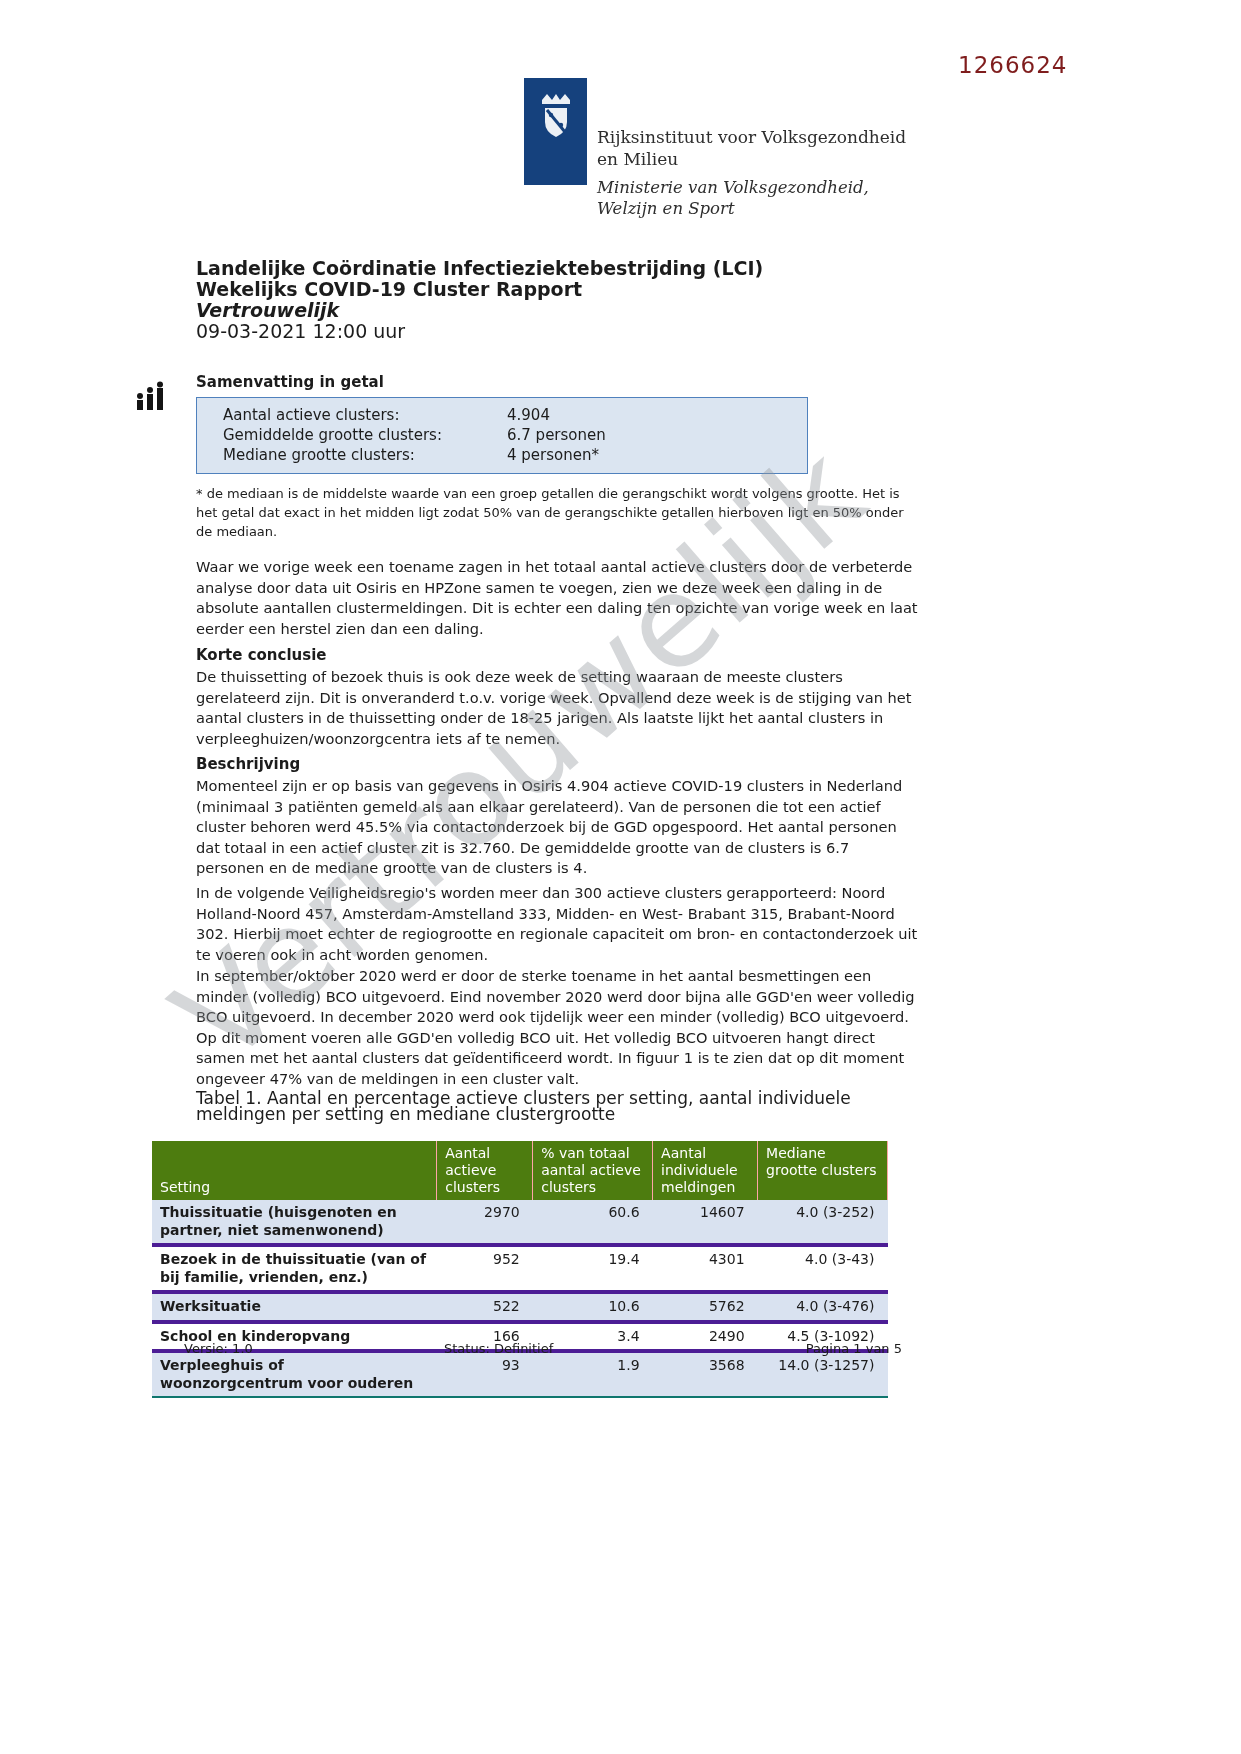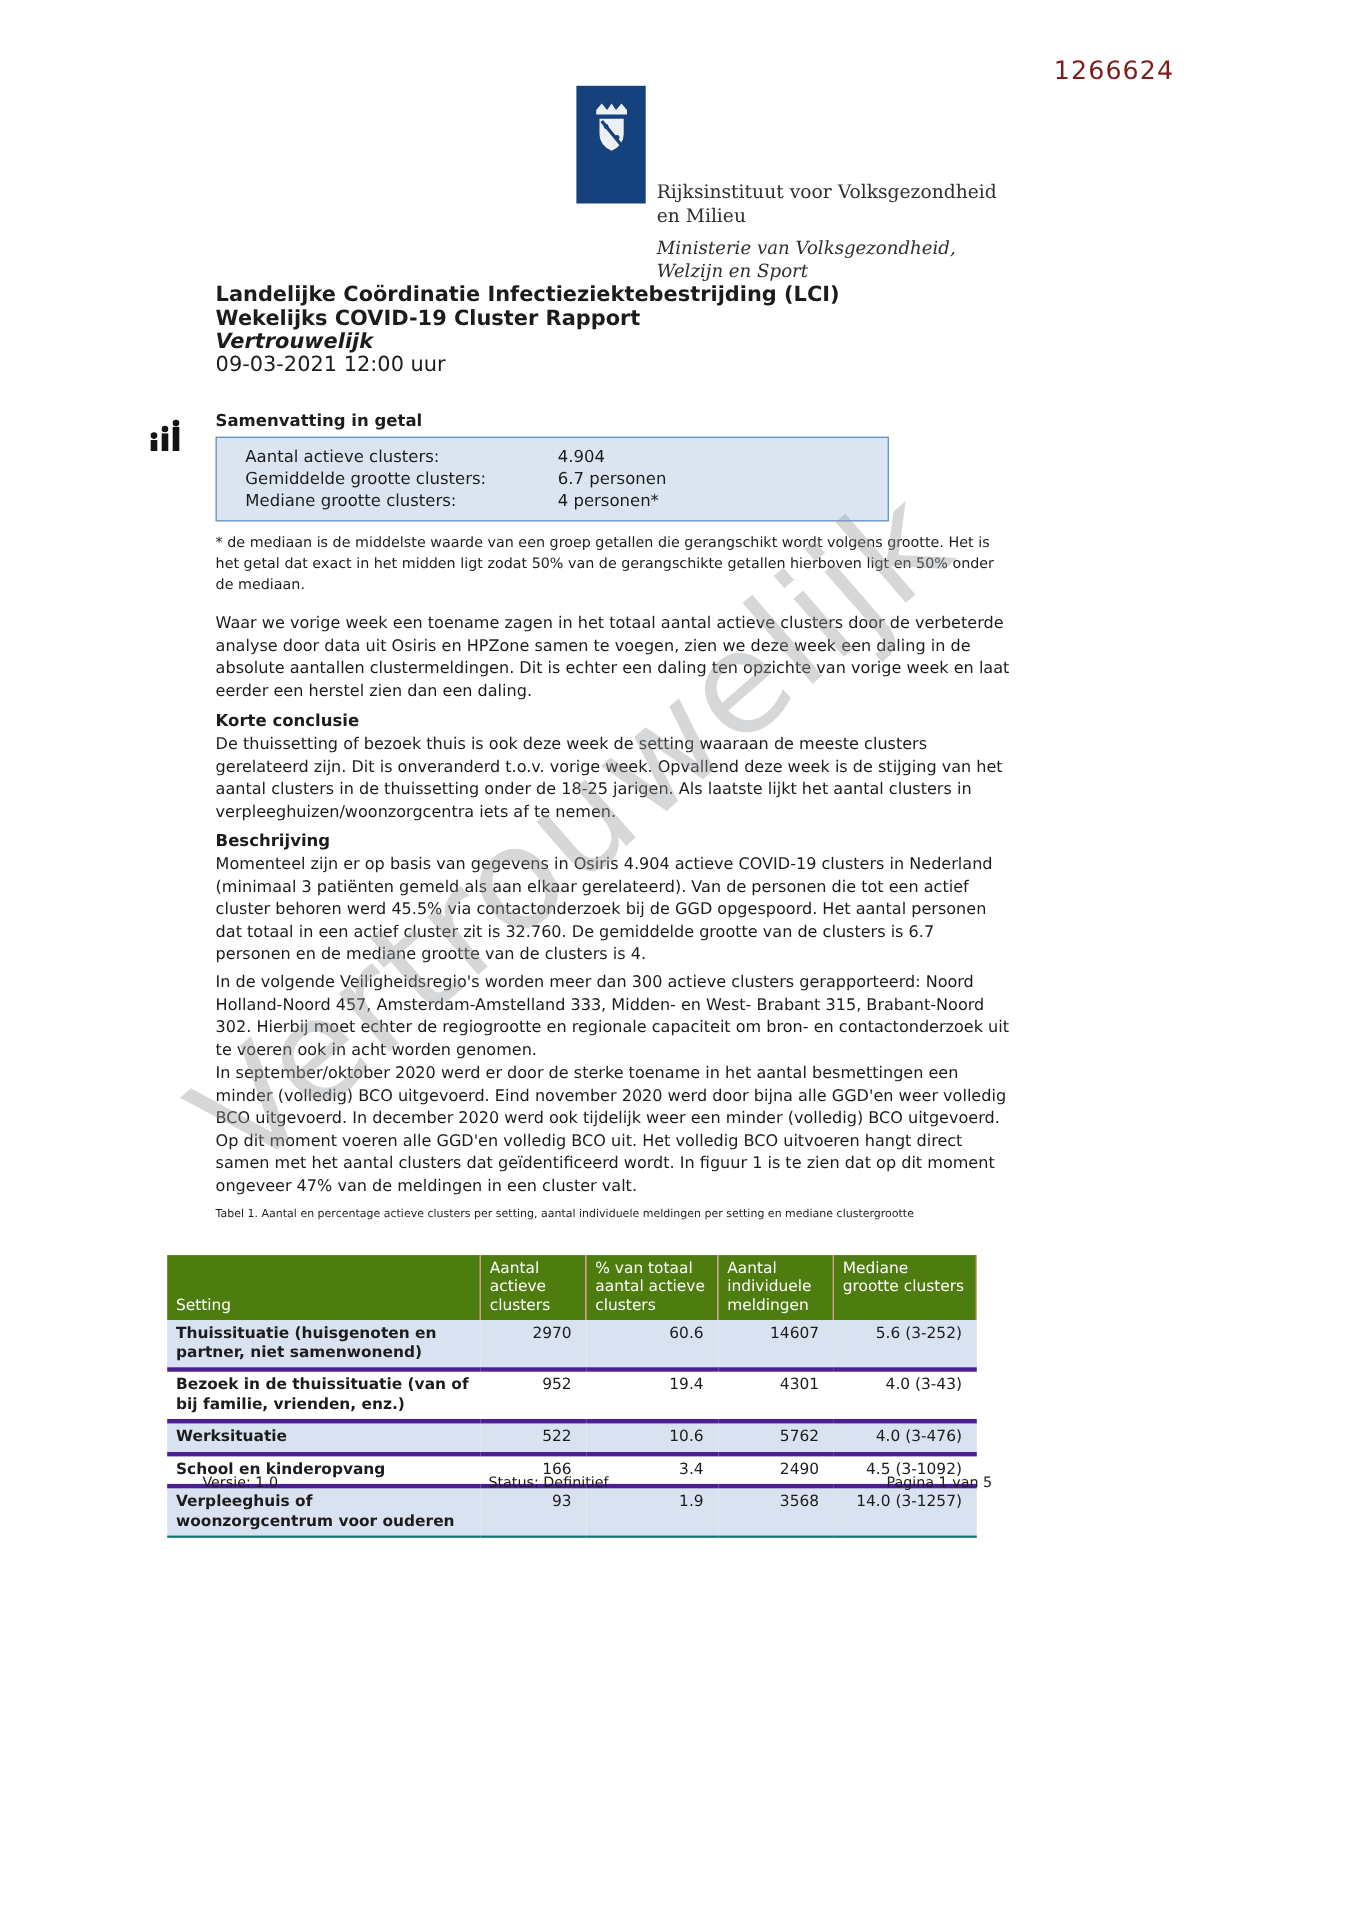--- a/index.html
+++ b/index.html
@@ -16,21 +16,21 @@
     color:rgba(145,150,156,0.38); transform:rotate(-41deg);
     z-index:6; pointer-events:none; white-space:nowrap;
     font-family:"DejaVu Sans","Liberation Sans",sans-serif;
   }
   .content { position:absolute; inset:0; z-index:2; }
   
   .doc-number { position:absolute; left:958px; top:52px; font-size:23px; letter-spacing:1px; color:#7f1d1d; }
   
   .logo-flag { position:absolute; left:524px; top:78px; width:63px; height:107px; background:#15417d; }
   .logo-flag svg { display:block; margin:14px auto 0 auto; }
-  .logo-text { position:absolute; left:597px; top:126px; font-family:"DejaVu Serif","Liberation Serif",serif; color:#2e2e2e;margin-top:38px; }
+  .logo-text { position:absolute; left:597px; top:126px; font-family:"DejaVu Serif","Liberation Serif",serif; color:#2e2e2e; }
   .logo-text .inst { font-size:17px; line-height:22px; }
   .logo-text .min { font-size:16.5px; line-height:21px; font-style:italic; }
   .logo-text .min-block { margin-top:7px; }
   
   .title-block { position:absolute; left:196px; top:258px; font-size:19px; line-height:21px; }
   .title-block .b { font-weight:bold; }
   .title-block .bi { font-weight:bold; font-style:italic; }
   
   .summary-heading { position:absolute; left:196px; top:373px; font-size:15px; font-weight:bold; }
   .summary-icon { position:absolute; left:135px; top:380px; width:32px; height:32px; }
@@ -39,21 +39,21 @@
     background:#dbe5f1; border:1px solid #4f81bd; padding:7px 26px;
     font-size:15px; line-height:20px;
   }
   .summary-box .row { display:flex; }
   .summary-box .lbl { width:284px; }
   
   .para { position:absolute; left:196px; width:724px; font-size:14.6px; line-height:20.6px; color:#1c1c1c; }
   .small { font-size:13px; line-height:19.2px; }
   .h { position:absolute; left:196px; font-size:15px; font-weight:bold; }
   
-  .tbl-caption { position:absolute; left:196px; top:1090px; width:724px; font-size:10px; line-height:28px; }
+  .tbl-caption { position:absolute; left:196px; top:1090px; width:724px; font-size:17px; line-height:16px; }
   table.report { position:absolute; left:152px; top:1141px; width:736px; border-collapse:collapse; font-size:14px; }
   table.report th {
     background:#4d7c0f; color:#ffffff; font-weight:normal; text-align:left;
     padding:4px 8px; line-height:17px; border-right:1px solid #fca5a5;
   }
   table.report th.vt { vertical-align:top; }
   table.report th.vb { vertical-align:bottom; }
   table.report td {
     padding:4px 8px; line-height:17.5px; vertical-align:top;
     border-bottom:4px solid #4c1d95;
@@ -161,21 +161,21 @@
           <th class="vt">Aantal individuele meldingen</th>
           <th class="vt">Mediane grootte clusters</th>
         </tr>
       </thead>
       <tbody>
         <tr class="band">
           <td class="setting">Thuissituatie (huisgenoten en partner, niet samenwonend)</td>
           <td class="num">2970</td>
           <td class="num">60.6</td>
           <td class="num">14607</td>
-          <td class="num">5.6 (3-252)</td>
+          <td class="num">4.0 (3-252)</td>
         </tr>
         <tr>
           <td class="setting">Bezoek in de thuissituatie (van of bij familie, vrienden, enz.)</td>
           <td class="num">952</td>
           <td class="num">19.4</td>
           <td class="num">4301</td>
           <td class="num">4.0 (3-43)</td>
         </tr>
         <tr class="band">
           <td class="setting">Werksituatie</td>

